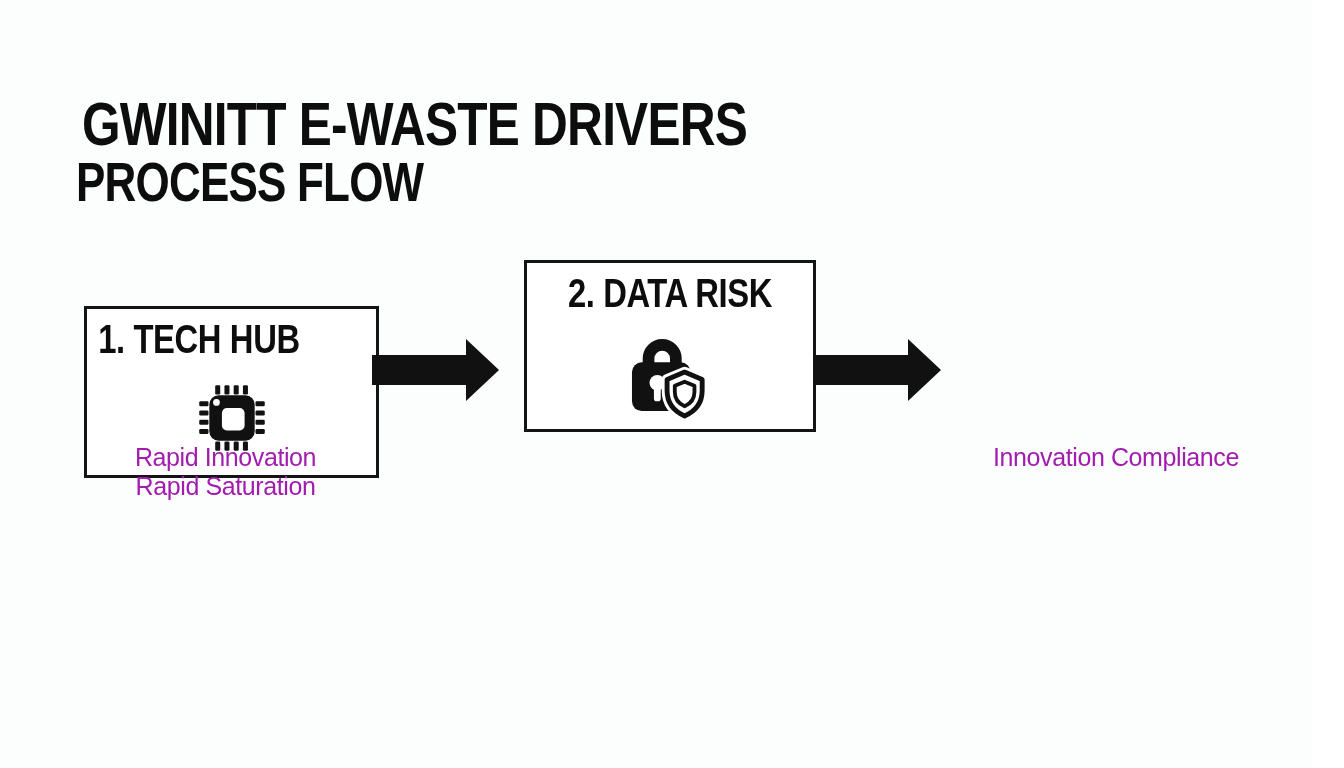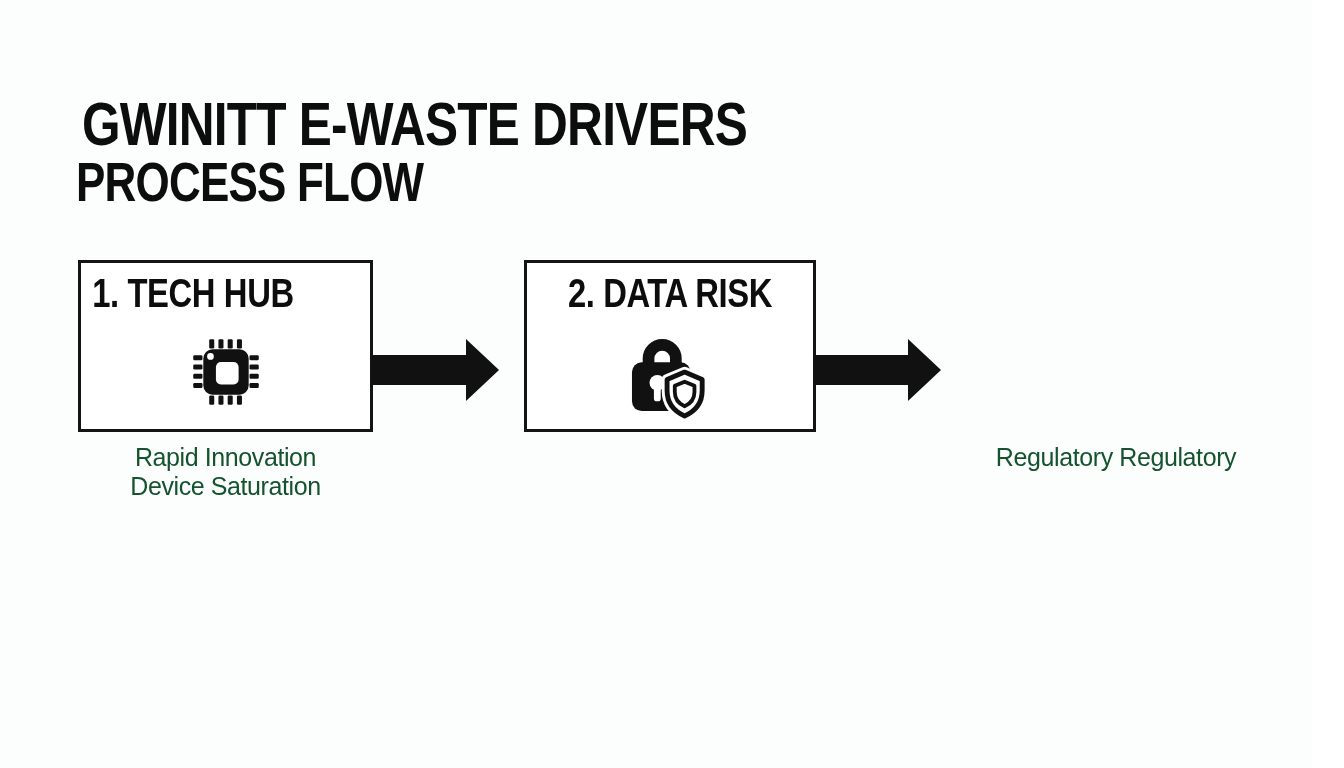--- a/index.html
+++ b/index.html
@@ -16,21 +16,21 @@
   }
   .title-line.l1{left:82px;top:93px;font-size:62px;}
   .title-line.l2{left:76px;top:155px;font-size:55px;}
 
   
   .step-box{
     position:absolute;top:260px;height:172px;box-sizing:border-box;
     border:3px solid #141414;background:#ffffff;
     display:flex;flex-direction:column;align-items:center;
   }
-  .step-box.b1{left:78px;width:295px;}
+  .step-box.b1{left:84px;width:295px;margin-top:46px;}
   .step-box.b2{left:524px;width:292px;}
   .step-box.b3{left:964px;width:304px;}
 
   .step-heading{
     margin:9px 0 0;width:100%;box-sizing:border-box;
     font-size:41px;font-weight:700;letter-spacing:-0.5px;line-height:1.05;
     text-align:center;white-space:nowrap;color:#0d0d0d;
     transform:scaleX(0.8);transform-origin:center top;
   }
   .step-heading.left{text-align:left;padding-left:14px;transform-origin:left top;}
@@ -41,21 +41,21 @@
   .icon-gov{margin-top:22px;}
 
   
   .flow-arrow{position:absolute;top:338px;width:128px;height:64px;}
   .flow-arrow.a1{left:372px;}
   .flow-arrow.a2{left:814px;}
 
   
   .step-caption{
     position:absolute;top:443px;text-align:center;
-    font-size:25px;line-height:29px;letter-spacing:-0.4px;color:#14532d;
+    font-size:25px;line-height:29px;letter-spacing:-0.4px;color:#a21caf;
   }
   .step-caption.c1{left:78px;width:295px;}
   .step-caption.c2{left:524px;width:292px;}
   .step-caption.c3{left:964px;width:304px;}
 </style>
 </head>
 <body>
 
 <div class="canvas">
 
@@ -112,19 +112,19 @@
   <svg class="flow-arrow a2" viewBox="0 0 128 64" aria-hidden="true">
     <g fill="#111">
         <rect y="17" width="95" height="30"></rect>
         <polygon points="94,1 127,32 94,63"></polygon>
       </g>
   </svg>
 
 
   <div class="step-caption c1">
     <div>Rapid Innovation</div>
-    <div>Device Saturation</div>
+    <div>Rapid Saturation</div>
   </div>
   <div class="step-caption c3">
-    <div>Regulatory Regulatory</div>
+    <div>Innovation Compliance</div>
   </div>
 
 </div>
 
 </body></html>

